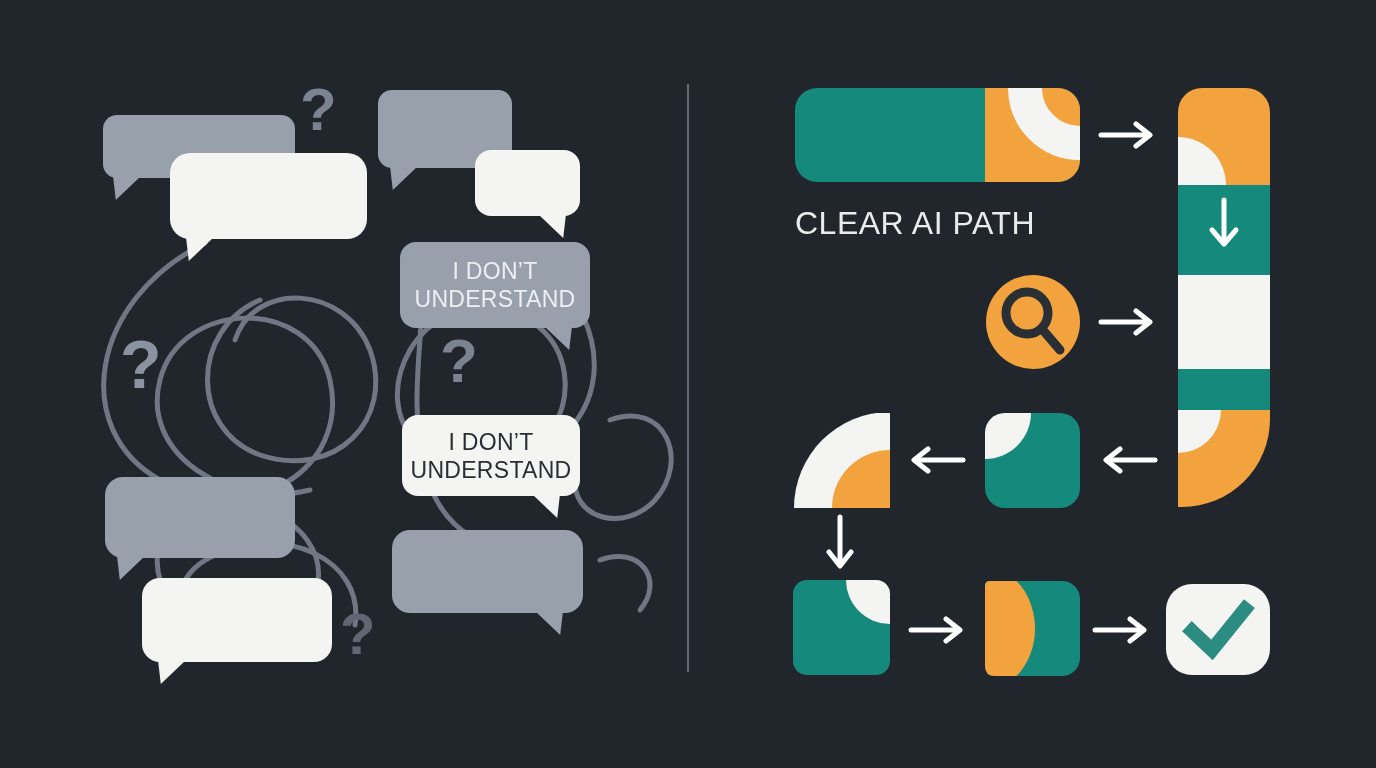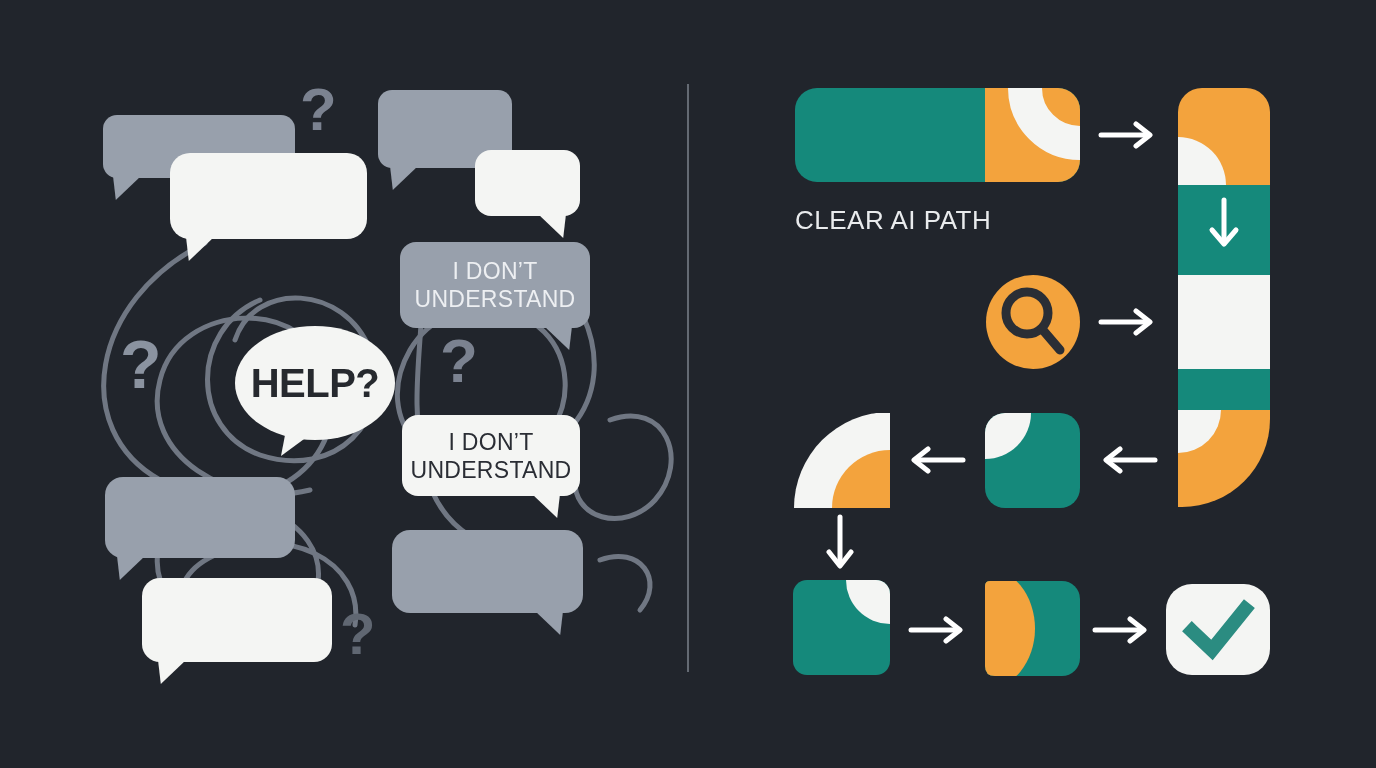--- a/index.html
+++ b/index.html
@@ -32,21 +32,21 @@
     display:flex;align-items:center;justify-content:center;
   }
   .help-label{font-size:40px;font-weight:700;color:#26292E;letter-spacing:-.5px;}
   .help-tail{position:absolute;left:46px;top:98px;width:34px;height:32px;
     background:#F4F5F3;clip-path:polygon(18% 0,100% 22%,0 100%);}
   .qmark{position:absolute;z-index:2;font-weight:700;line-height:1;}
   .divider{position:absolute;left:687px;top:84px;width:2px;height:588px;background:#646A73;z-index:2;}
   
   .shape{position:absolute;z-index:2;}
   .caption{
-    position:absolute;z-index:2;color:#E9EBED;font-size:26px;font-weight:500;
+    position:absolute;z-index:2;color:#E9EBED;font-size:32px;font-weight:500;
     letter-spacing:.5px;white-space:nowrap;
   }
   .search-circle{
     position:absolute;z-index:2;width:94px;height:94px;border-radius:50%;
     background:#F3A33D;display:flex;align-items:center;justify-content:center;
   }
   .check-square{
     position:absolute;z-index:2;width:104px;height:91px;border-radius:26px;
     background:#F4F5F3;display:flex;align-items:center;justify-content:center;
   }
@@ -88,24 +88,20 @@
   <div class="bubble gray" style="left:400px;top:242px;width:190px;height:86px;border-radius:16px;">
     <span class="bubble-text light">I DON’T</span>
     <span class="bubble-text light">UNDERSTAND</span>
     <div class="tail br gray" style="right:18px;"></div>
   </div>
 
   <div class="qmark" style="left:120px;top:330px;font-size:68px;color:#8B93A0;">?</div>
 
   <div class="qmark" style="left:440px;top:330px;font-size:62px;color:#7B8290;">?</div>
 
-  <div class="help-ellipse" style="left:235px;top:326px;width:160px;height:114px;">
-    <span class="help-label">HELP?</span>
-    <div class="help-tail"></div>
-  </div>
 
   <div class="bubble white" style="left:402px;top:415px;width:178px;height:81px;border-radius:16px;">
     <span class="bubble-text dark">I DON’T</span>
     <span class="bubble-text dark">UNDERSTAND</span>
     <div class="tail br white" style="right:20px;"></div>
   </div>
 
   <div class="bubble gray" style="left:105px;top:477px;width:190px;height:81px;border-radius:18px;">
     <div class="tail bl gray" style="left:12px;"></div>
   </div>

